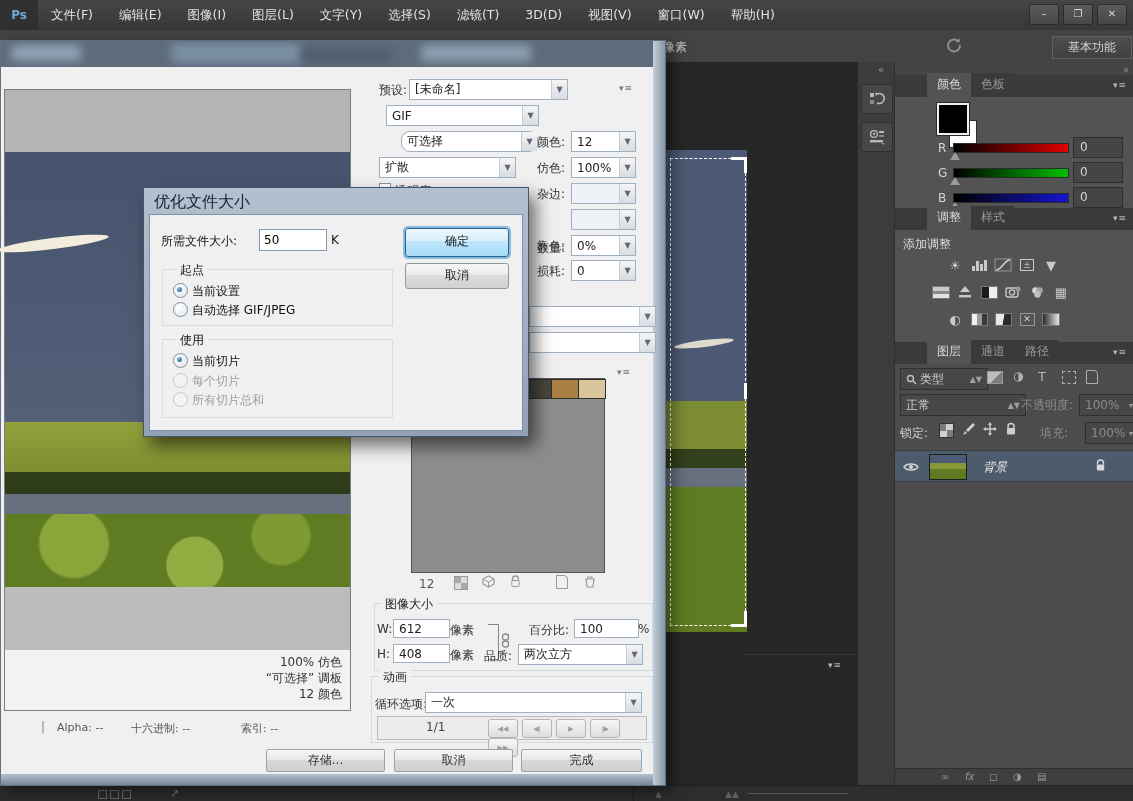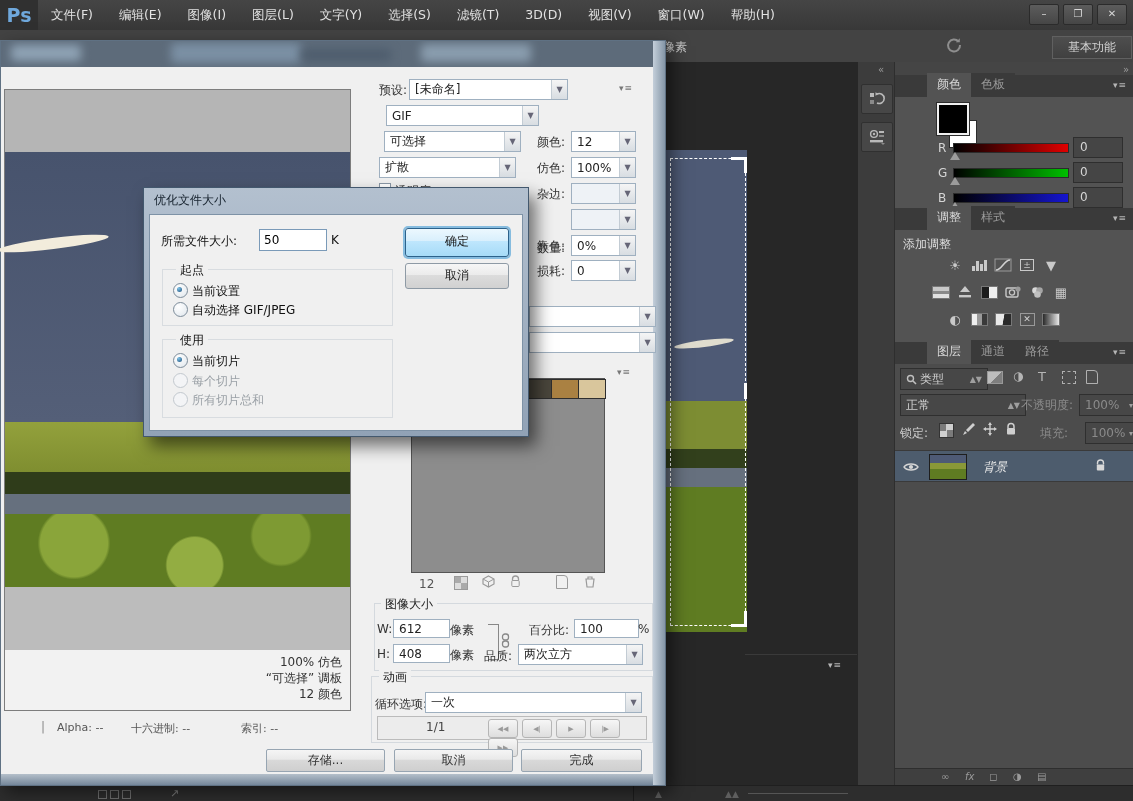--- a/index.html
+++ b/index.html
@@ -4,21 +4,21 @@
 <style>
   html,body{margin:0;padding:0;background:#1e1e1e;}
   #app{position:relative;width:1133px;height:801px;overflow:hidden;
        font-family:"DejaVu Sans","Liberation Sans",sans-serif;font-size:12px;
        background:#272727;-webkit-font-smoothing:antialiased;}
   .abs{position:absolute;}
   
   .menubar{left:0;top:0;width:1133px;height:30px;background:linear-gradient(#454545,#383838);
            border-bottom:1px solid #2a2a2a;display:flex;align-items:center;color:#dcdcdc;}
   .pslogo{width:38px;height:30px;display:flex;align-items:center;justify-content:center;
-          color:#6fa8dc;font-weight:bold;font-size:19px;background:#303030;}
+          color:#6fa8dc;font-weight:bold;font-size:12px;background:#303030;}
   .menuitem{padding:0 13px;line-height:30px;font-size:12.5px;color:#e2e2e2;cursor:default;}
   .winctl{position:absolute;right:6px;top:4px;display:flex;gap:4px;}
   .winbtn{width:28px;height:19px;background:linear-gradient(#5c5c5c,#464646);border:1px solid #2b2b2b;
           color:#d8d8d8;font-size:10px;text-align:center;line-height:18px;border-radius:2px;}
   .optionsbar{left:0;top:30px;width:1133px;height:32px;background:#434343;border-bottom:1px solid #2c2c2c;color:#c8c8c8;}
   .wsbtn{position:absolute;left:1052px;top:6px;width:78px;height:21px;background:linear-gradient(#4e4e4e,#404040);
          border:1px solid #606060;color:#d2d2d2;text-align:center;line-height:20px;font-size:12px;}
   
   .dock{left:858px;top:62px;width:275px;height:723px;background:#3c3c3c;color:#cfcfcf;}
   .dockstrip{position:absolute;left:0;top:0;width:36px;height:723px;background:#3c3c3c;border-right:1px solid #2e2e2e;}
@@ -59,21 +59,21 @@
   .grp{position:absolute;border:1px solid #d4d9de;}
   .legend{position:absolute;background:#f0f0f0;padding:0 4px;color:#222;font-size:12px;}
   .winbtn2{position:absolute;background:linear-gradient(#f5f5f5,#e9e9e9 45%,#d9d9d9 46%,#cfcfcf);
            border:1px solid #97a5b2;border-radius:2px;color:#333;text-align:center;font-size:12px;}
   .playbtn{width:28px;height:17px;background:linear-gradient(#f6f6f6,#dedede);border:1px solid #b5b5b5;
            border-radius:3px;color:#9a9a9a;font-size:7px;display:inline-flex;align-items:center;justify-content:center;margin-right:4px;}
   .tblico{position:absolute;color:#9a9a9a;font-size:12px;}
   
   .opt{left:143px;top:187px;width:384px;height:248px;background:linear-gradient(#b3c0cf,#91a2b6);
        border:1px solid #43586e;box-shadow:7px 9px 16px rgba(0,0,0,.55);z-index:40;}
-  .opt-title{position:absolute;left:10px;top:4px;color:#16222e;font-size:12px;}
+  .opt-title{position:absolute;left:10px;top:4px;color:#16222e;font-size:16px;}
   .opt-body{position:absolute;left:5px;top:26px;width:372px;height:215px;background:#f0f0f0;border:1px solid #7e92a6;}
   .radio{position:absolute;width:13px;height:13px;border-radius:50%;border:1px solid #7d8c9a;
          background:radial-gradient(circle at 35% 30%,#ffffff,#dfe6ec);}
   .radio.sel::after{content:'';position:absolute;left:3px;top:3px;width:5px;height:5px;border-radius:50%;
          background:radial-gradient(circle at 35% 30%,#7ec2e8,#1d4f7a);}
   .radio.dis{border-color:#c2c8ce;background:#f3f4f6;}
   .okbtn{position:absolute;left:255px;top:13px;width:102px;height:27px;border:1px solid #2c628b;border-radius:3px;
          background:linear-gradient(#ecf8fe,#d8effc 45%,#bee6fd 46%,#a6dbf7);color:#1a1a1a;text-align:center;
          line-height:25px;box-shadow:0 0 0 2px #86bcdf;}
   .cancelbtn{position:absolute;left:255px;top:48px;width:102px;height:24px;border:1px solid #8e9aa5;border-radius:3px;
@@ -393,21 +393,21 @@
       <span>[未命名]</span>
         <span class="ar">▼</span>
     </div>
     <span class="flyout" style="left:618px;top:42px;color:#777;">▾≡</span>
 
     <div class="dd" style="left:385px;top:64px;width:146px;height:19px;">
       <span>GIF</span>
         <span class="ar">▼</span>
     </div>
 
-    <div class="dd" style="left:383px;top:90px;width:130px;height:19px;">
+    <div class="dd" style="left:400px;top:90px;width:130px;height:19px;border-radius:9px;">
       <span>可选择</span>
         <span class="ar">▼</span>
     </div>
     <span class="lbl" style="left:536px;top:93px;">颜色:</span>
     <div class="dd" style="left:570px;top:90px;width:58px;height:19px;">
       <span>12</span>
         <span class="ar">▼</span>
     </div>
 
     <div class="dd" style="left:378px;top:116px;width:130px;height:19px;">

